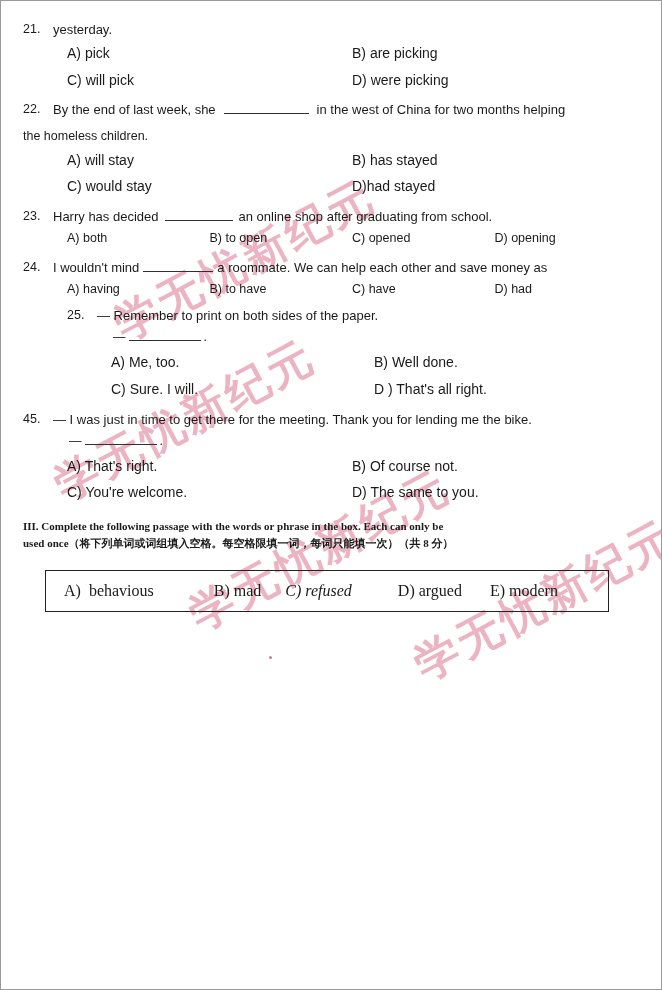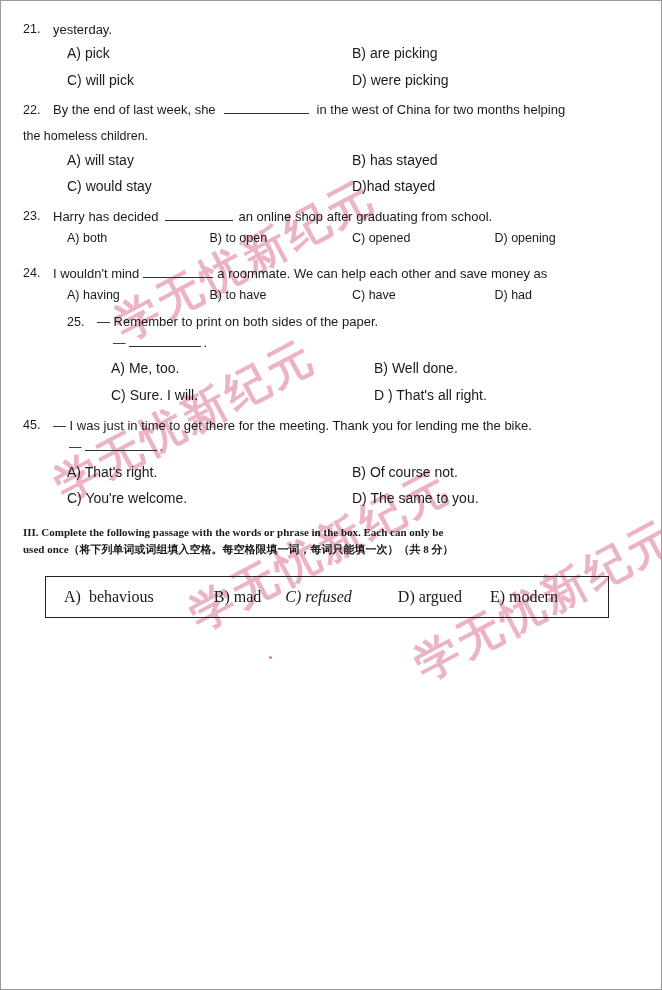--- a/index.html
+++ b/index.html
@@ -32,21 +32,21 @@
     width: 614px;
   }
 
   
   .q {
     position: relative;
     margin-bottom: 2px;
   }
   .q-line {
     display: flex;
-    align-items: center;
+    align-items: flex-start;
     font-size: 12.5px;
     line-height: 1.62;
     white-space: pre-wrap;
   }
   .q-num {
     width: 30px;
     flex: 0 0 30px;
     font-size: 12.5px;
   }
   .q-stem {
@@ -197,21 +197,21 @@
         <span class="q-stem"><span>Harry has decided</span><span class="blank-ul" style="width:68px;margin:0 6px;"></span><span>an online shop after graduating from school.</span></span>
       </div>
       <div class="opts4">
         <span class="o">A) both</span>
         <span class="o">B) to open</span>
         <span class="o">C) opened</span>
         <span class="o">D) opening</span>
       </div>
     </div>
 
-    <div class="q" style="margin-top:12px;">
+    <div class="q" style="margin-top:6px;">
       <div class="q-line">
         <span class="q-num">24.</span>
         <span class="q-stem"><span>I wouldn't mind</span><span class="blank-ul" style="width:70px;margin:0 4px;"></span><span>a roommate. We can help each other and save money as</span></span>
       </div>
       <div class="opts4">
         <span class="o">A) having</span>
         <span class="o">B) to have</span>
         <span class="o">C) have</span>
         <span class="o">D) had</span>
       </div>

